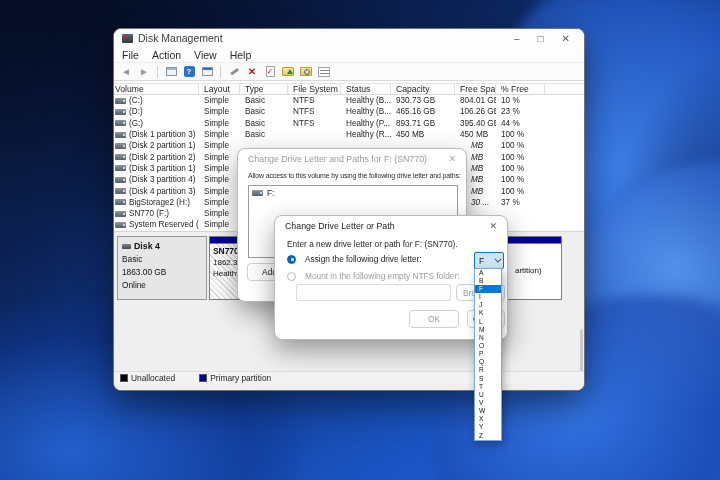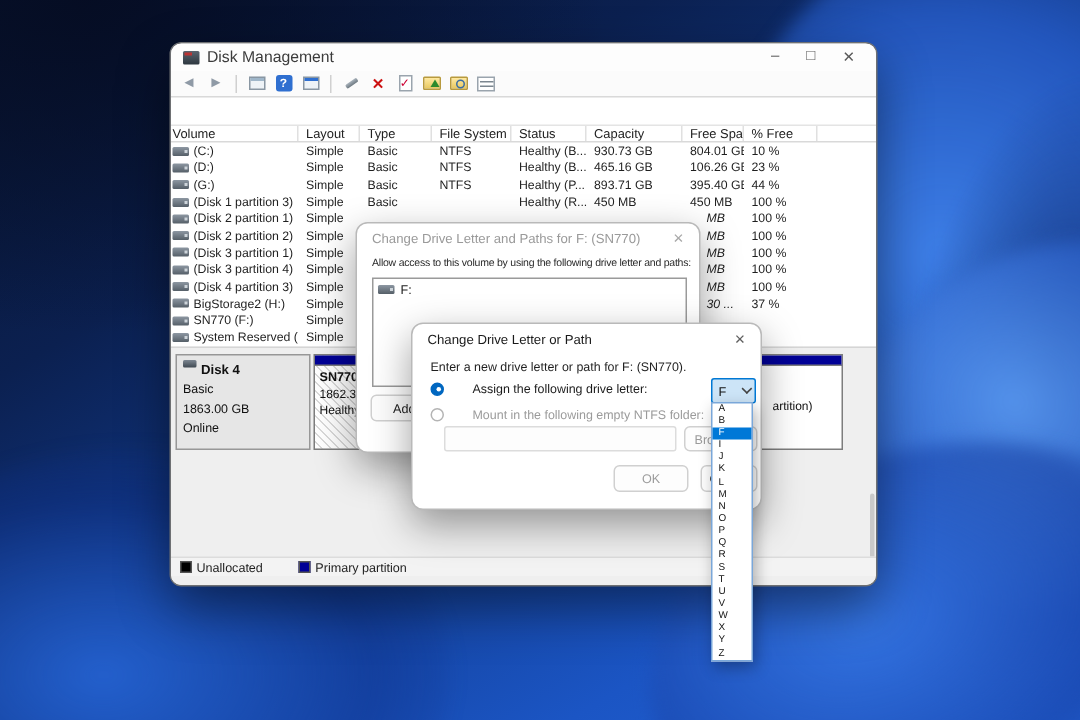--- a/index.html
+++ b/index.html
@@ -63,21 +63,21 @@
   .c.st { width:50px; } .c.cap { width:64px; } .c.fre { width:41px; }
   .c.pct { width:49px; } .c.fill { flex:1; }
   .fre.frag { padding-left:16px;font-style:italic; }
   .drvico { width:11px; height:6px; border-radius:1px; background:linear-gradient(#8d97a2,#555f68); flex-shrink:0; position:relative; }
   .drvico::after { content:""; position:absolute; right:1px; top:2px; width:2px; height:2px; background:#cdd4da; }
 
   
   .diskview { position:absolute; left:0; top:202px; width:472px; height:161px; background:#efefef; border-top:1px solid #d5d5d5; }
   .diskrow { position:absolute; left:3px; top:4px; height:64px; }
   .diskpanel { position:absolute; left:0; top:0; width:90px; height:64px; background:#e6e6e6; border:1px solid #979797; padding:3px 4px; font-size:8.3px; line-height:13px; color:#111; }
-  .diskname { font-weight:bold; font-size:8.8px; display:flex; gap:3px; }
+  .diskname { font-weight:bold; font-size:8.8px; display:flex; align-items:center; gap:3px; }
   .diskico { width:9px; height:5px; background:linear-gradient(#7d8792,#3f4952); border-radius:1px; }
   .part1 { position:absolute; left:92px; top:0; width:284px; height:64px; border:1px solid #7d7d7d;
            background:repeating-linear-gradient(45deg,#ffffff 0 3px,#d9d9d9 3px 4px); }
   .part2 { position:absolute; left:383px; top:0; width:62px; height:64px; border:1px solid #7d7d7d; background:#fff; }
   .pstrip { height:7px; background:#000096; border-bottom:1px solid #7d7d7d; }
   .ptext { padding:2px 3px; font-size:8px; line-height:11px; white-space:nowrap; color:#111; }
   .ptext b { font-size:8.4px; }
   .p2text { padding:22px 0 0 14px; font-size:8px; color:#111; white-space:nowrap; }
   .legend { position:absolute; left:0; bottom:8px; width:472px; height:13px; background:#f3f3f3; border-top:1px solid #dcdcdc; display:flex; align-items:center; gap:24px; padding:0 6px; font-size:8.4px; color:#1f1f1f; }
   .sw { width:8px; height:8px; display:inline-block; margin-right:3px; border:1px solid #555; }
@@ -92,21 +92,21 @@
   .dtitle { display:flex; align-items:center; padding:5px 10px 0 10px; font-size:8.8px; }
   .dlg1 .dtitle { color:#9a9a9a; }
   .dclose { margin-left:auto; font-size:9px; color:#5f5f5f; }
   .dlg1 .dclose { color:#a9a9a9; }
   .dlabel1 { padding:8px 10px 0 10px; font-size:7px; letter-spacing:-0.15px; white-space:nowrap; color:#2a2a2a; }
   .listbox { position:absolute; left:10px; top:36px; width:210px; height:73px; border:1px solid #9a9a9a; background:#fff; padding:2px 3px; }
   .lb-item { display:flex; align-items:center; gap:4px; font-size:8.4px; }
   .btn { display:flex; align-items:center; justify-content:center; background:#fdfdfd; border:1px solid #d0d0d0; border-radius:4px; font-size:8.4px; color:#1a1a1a; }
   .addbtn { position:absolute; left:9px; top:114px; width:52px; height:18px; }
   .dlabel2 { padding:8px 12px 0 12px; font-size:8.3px; color:#1f1f1f; }
-  .radio-row { position:absolute; left:12px; display:flex; align-items:center; gap:19px; font-size:8.3px; }
+  .radio-row { position:absolute; left:12px; display:flex; align-items:center; gap:9px; font-size:8.3px; }
   .r1 { top:38px; } .r2 { top:55px; color:#9b9b9b; }
   .radio { width:9px; height:9px; border-radius:50%; flex-shrink:0; }
   .radio.on { background:#0067c0; border:1px solid #0067c0; position:relative; }
   .radio.on::after { content:""; position:absolute; left:2.5px; top:2.5px; width:3px; height:3px; background:#fff; border-radius:50%; }
   .radio.off { border:1px solid #b4b4b4; background:#fff; }
   .combo { position:absolute; left:199px; top:36px; width:30px; height:17px; background:#cce4f7; border:1px solid #0078d4; border-radius:2px; display:flex; align-items:center; font-size:8.5px; padding:0 4px; color:#111; z-index:12; }
   .combo .chev { margin-left:auto; width:5px; height:5px; border-right:1px solid #444; border-bottom:1px solid #444; transform:rotate(45deg) translateY(-2px); }
   .txtinput { position:absolute; left:21px; top:68px; width:155px; height:17px; background:#fdfdfd; border:1px solid #dcdcdc; border-radius:2px; }
   .browsebtn { position:absolute; left:181px; top:68px; width:49px; height:17px; color:#9b9b9b; }
   .okbtn { position:absolute; left:134px; top:94px; width:50px; height:18px; color:#9b9b9b; }
@@ -130,20 +130,26 @@
 
   <div class="win">
     <div class="titlebar">
       <span class="appicon"></span>
       <span class="title">Disk Management</span>
       <span class="wbtns">
         <span>–</span>
         <span>□</span>
         <span>✕</span>
       </span>
+    </div>
+    <div class="menubar">
+      <span>File</span>
+      <span>Action</span>
+      <span>View</span>
+      <span>Help</span>
     </div>
     <div class="toolbar">
       <span class="ticon arrow">◄</span>
       <span class="ticon arrow">►</span>
       <span class="tsep"></span>
       <span class="ticon">
           <span class="winico"></span>
         </span>
       <span class="ticon">
           <span class="helpico">?</span>

